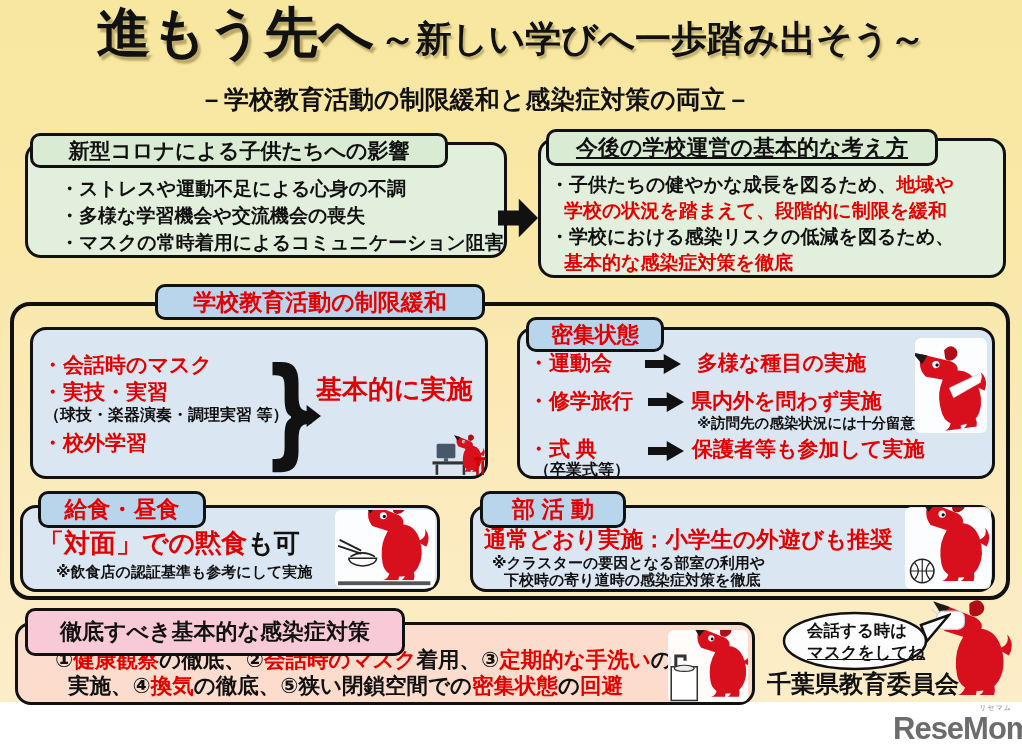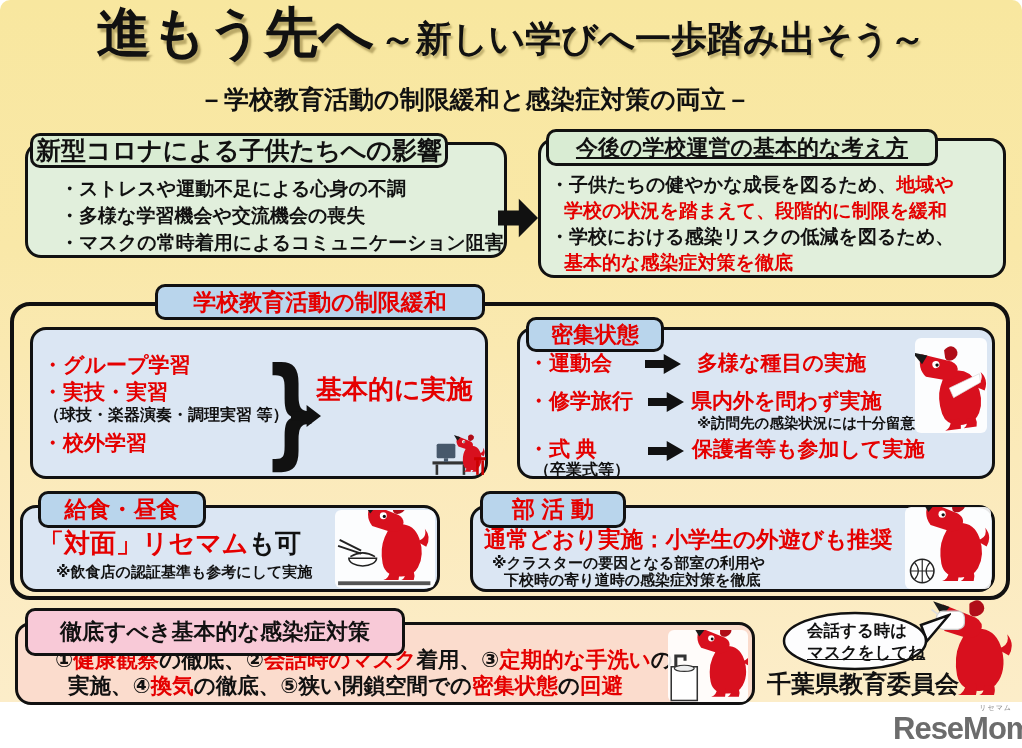--- a/index.html
+++ b/index.html
@@ -1,17 +1,17 @@
 <!DOCTYPE html>
 <html style="--red: #e50000;"><head>
 <meta charset="utf-8">
 <style>
   html,body{margin:0;padding:0;}
   body{font-family:"Liberation Sans","DejaVu Sans",sans-serif;}
-  .page{position:relative;width:1022px;height:748px;background:#fff;overflow:hidden;border-radius:10px;}
+  .page{position:relative;width:1022px;height:748px;background:#fff;overflow:hidden;}
   .poster{position:absolute;left:0;top:0;width:1022px;height:702px;
     background:linear-gradient(180deg,#f8e79f 0%,#f9e8a8 35%,#fbeaba 65%,#fcedc9 100%);}
   .abs{position:absolute;line-height:1.2;white-space:nowrap;}
   .box{position:absolute;border:3px solid #111;border-radius:16px;box-sizing:border-box;z-index:1;}
   .tab{position:absolute;border:3px solid #111;border-radius:10px;box-sizing:border-box;z-index:3;
        display:flex;align-items:center;justify-content:center;font-weight:bold;white-space:nowrap;}
   .green{background:#e1efdc;} .greentab{background:#d9ecd3;}
   .blue{background:#dbe6f3;} .bluetab{background:#b9d5ec;}
   .pink{background:#fbdccd;} .pinktab{background:#f8c9d7;}
   .red{color:var(--red,#e50000);}
@@ -51,21 +51,21 @@
 <div class="page">
   <div class="poster">
 
     <div class="abs" style="left:0;top:14;width:1022px;text-align:center;">
       <span class="title-main">進もう先へ</span>
       <span class="title-tagline">～新しい学びへ一歩踏み出そう～</span>
     </div>
     <div class="abs subtitle" style="left:190px;top:84px;width:570px;text-align:center;">－学校教育活動の制限緩和と感染症対策の両立－</div>
 
     <div class="box green" style="left:25px;top:142px;width:482px;height:116px;"></div>
-    <div class="tab greentab" style="left:30px;top:133px;width:418px;height:35px;font-size:25px;color:#111;">新型コロナによる子供たちへの影響</div>
+    <div class="tab greentab" style="left:30px;top:133px;width:418px;height:35px;font-size:21px;color:#111;">新型コロナによる子供たちへの影響</div>
     <div class="abs b blk" style="left:34px;top:175px;font-size:19px;line-height:27px;z-index:2;margin-left:26px;">
       <div>・ストレスや運動不足による心身の不調</div>
       <div>・多様な学習機会や交流機会の喪失</div>
       <div>・マスクの常時着用によるコミュニケーション阻害</div>
     </div>
 
     <div class="arrow" style="left:498px;top:197px;width:40px;height:42px;z-index:2;"></div>
 
     <div class="box green" style="left:538px;top:138px;width:468px;height:140px;"></div>
     <div class="tab greentab" style="left:546px;top:129px;width:392px;height:37px;font-size:22px;color:#111;text-decoration:underline;">今後の学校運営の基本的な考え方</div>
@@ -75,21 +75,21 @@
       <div><span class="blk">・学校における感染リスクの低減を図るため、</span></div>
       <div style="padding-left:14px;"><span class="red">基本的な感染症対策を徹底</span></div>
     </div>
 
     <div class="box" style="left:10px;top:302px;width:1000px;height:298px;border-width:4px;border-radius:20px;background:transparent;"></div>
     <div class="tab bluetab" style="left:155px;top:284px;width:330px;height:36px;font-size:23px;">
       <span class="red">学校教育活動の制限緩和</span>
     </div>
 
     <div class="box blue" style="left:30px;top:327px;width:458px;height:152px;"></div>
-    <div class="abs b red" style="left:42px;top:352px;font-size:21px;z-index:2;">・グループ学習</div>
+    <div class="abs b red" style="left:42px;top:352px;font-size:21px;z-index:2;">・会話時のマスク</div>
     <div class="abs b red" style="left:42px;top:379px;font-size:21px;z-index:2;">・実技・実習</div>
     <div class="abs b blk" style="left:44px;top:405px;font-size:16px;z-index:2;">（球技・楽器演奏・調理実習 等）</div>
     <div class="abs b red" style="left:42px;top:430px;font-size:21px;z-index:2;">・校外学習</div>
     <div class="abs brace" style="left:262px;top:352px;z-index:2;">}</div>
     <div class="arrow" style="left:291px;top:404px;width:30px;height:24px;z-index:2;"></div>
     <div class="abs b red" style="left:316px;top:374px;font-size:26px;z-index:2;">基本的に実施</div>
     <div class="mascot" style="left:430px;top:426px;width:58px;height:52px;">
       <svg viewBox="0 0 110 100" width="58" height="52">
         <rect x="4" y="68" width="72" height="6" fill="#333"></rect>
         <rect x="10" y="74" width="5" height="20" fill="#333"></rect>
@@ -127,21 +127,21 @@
           <path d="M46 58 L90 44 L90 56 L50 72 Z" fill="#fff" stroke="#ddd" stroke-width="1"></path>
         </g>
       </svg>
     </div>
 
     <div class="box blue" style="left:20px;top:505px;width:420px;height:87px;"></div>
     <div class="tab bluetab" style="left:38px;top:491px;width:168px;height:37px;font-size:23px;">
       <span class="red">給食・昼食</span>
     </div>
     <div class="abs b" style="left:38px;top:528px;font-size:26px;z-index:2;">
-      <span class="red">「対面」リセマム</span><span class="blk">も可</span>
+      <span class="red">「対面」での黙食</span><span class="blk">も可</span>
     </div>
     <div class="abs b blk" style="left:56px;top:563px;font-size:15px;z-index:2;">※飲食店の認証基準も参考にして実施</div>
     <div class="mascot mbg" style="left:335px;top:510px;width:100px;height:78px;">
       <svg viewBox="0 0 130 100" width="100" height="78">
         <g transform="translate(34,-14) scale(0.9)">
             <use href="#dog-base"></use>
           </g>
         <path d="M18 62 a18 10 0 0 0 36 0 z" fill="#fff" stroke="#222" stroke-width="2"></path>
         <path d="M20 60 q16 -10 32 0" fill="#fff" stroke="#222" stroke-width="2"></path>
         <line x1="6" y1="38" x2="34" y2="52" stroke="#222" stroke-width="2.5"></line>

